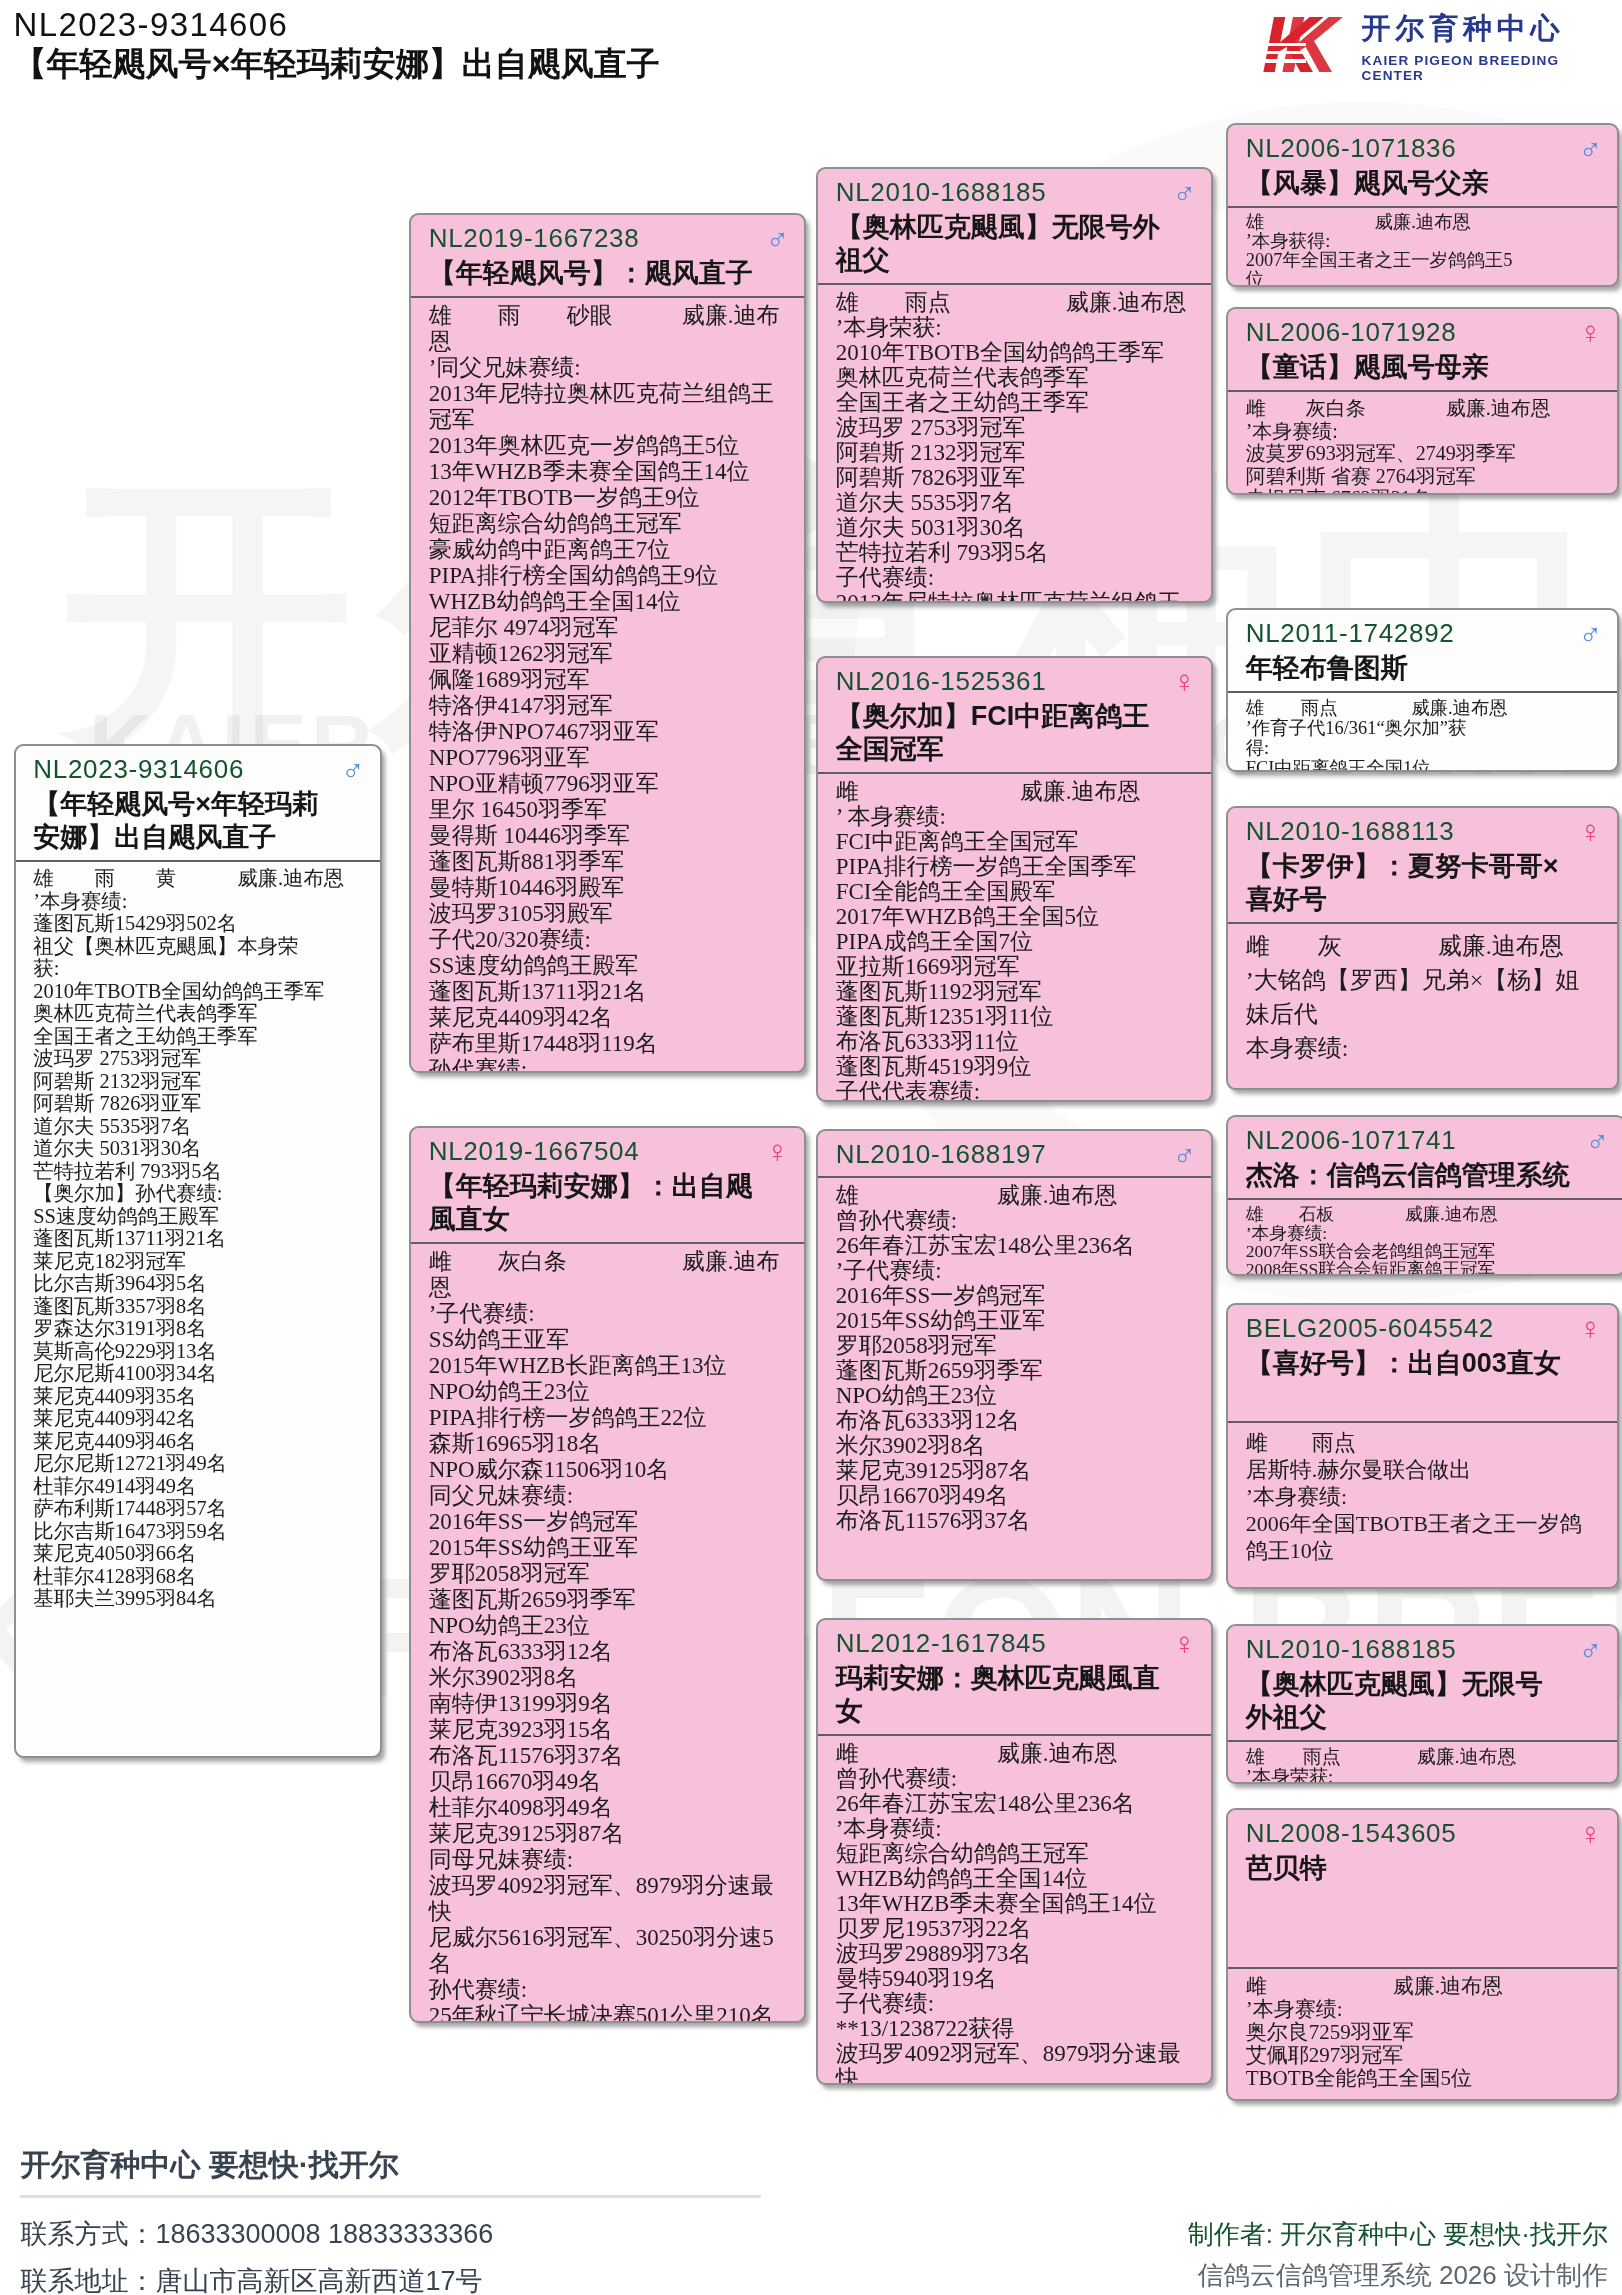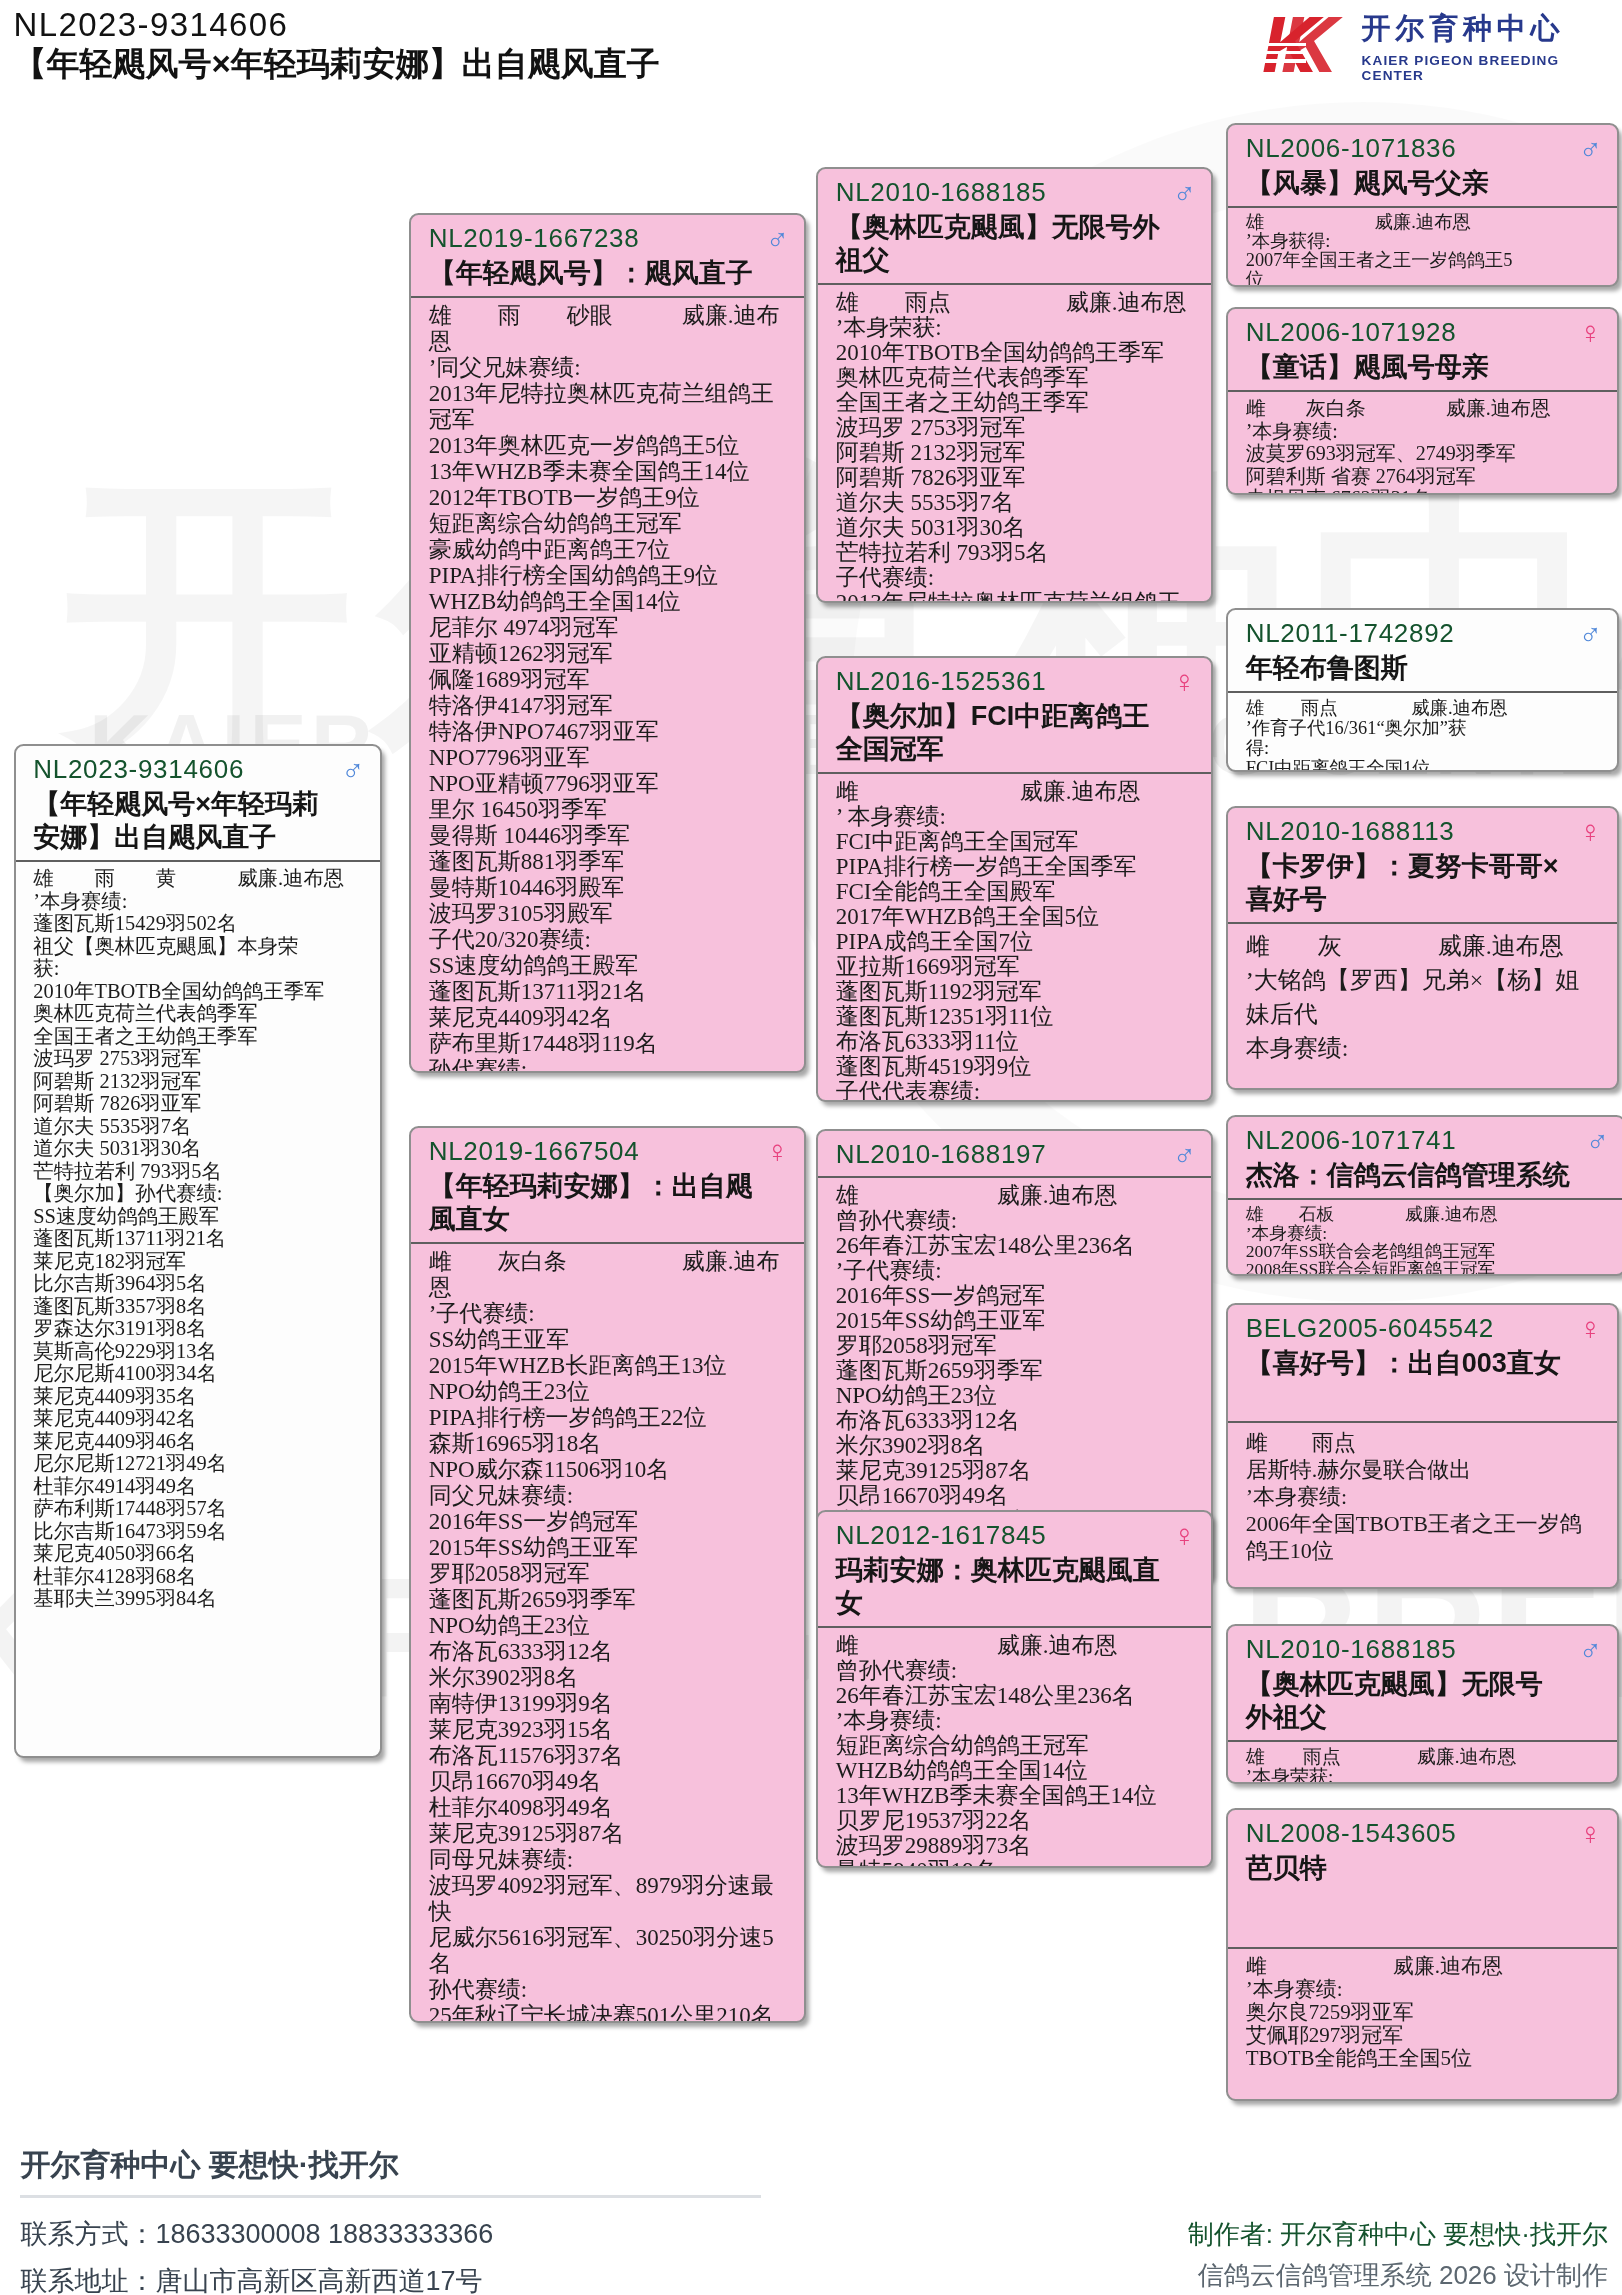--- a/index.html
+++ b/index.html
@@ -38,42 +38,42 @@
   .card-title{font-size:27px;font-weight:700;color:#161616;margin-top:3px;line-height:1.22}
   .card-body{border-top:2px solid #5f5f5f;padding:5.5px 13.6px 5.5px 17.7px;color:#1c1c1c;
     font-family:"Liberation Serif","DejaVu Serif",serif;white-space:pre-line;word-break:break-all}
   
   #c0{left:13.6px;top:744px;width:368px;height:1014px;background:#fdfdfd}
   #c1{left:409px;top:213px;width:397px;height:860px}
   #c2{left:409px;top:1126px;width:397px;height:897px}
   #c3{left:816px;top:167px;width:397px;height:436px}
   #c4{left:816px;top:656px;width:397px;height:446px}
   #c5{left:816px;top:1129px;width:397px;height:452px}
-  #c6{left:816px;top:1510px;width:397px;height:358px}
+  #c6{left:816px;top:1618px;width:397px;height:467px}
   #c7{left:1226px;top:123px;width:393px;height:164px}
   #c8{left:1226px;top:307px;width:393px;height:188px}
   #c9{left:1226px;top:608px;width:393px;height:164px;background:#fdfdfd}
   #c10{left:1226px;top:806px;width:393px;height:284px}
   #c11{left:1226px;top:1115px;width:400px;height:161px}
   #c12{left:1226px;top:1303px;width:393px;height:286px}
   #c13{left:1226px;top:1624px;width:393px;height:160px}
   #c14{left:1226px;top:1808px;width:393px;height:293px}
   #c0 .card-body{font-size:20.4px;line-height:22.5px}
   #c1 .card-body,#c2 .card-body{font-size:23px;line-height:26px}
   #c3 .card-body,#c4 .card-body,#c5 .card-body,#c6 .card-body{font-size:23px;line-height:25px}
   #c7 .card-body{font-size:18.4px;line-height:19px}
   #c8 .card-body{font-size:20px;line-height:22.5px}
   #c9 .card-body{font-size:18.4px;line-height:20px}
   #c10 .card-body{font-size:24px;line-height:34px}
   #c11 .card-body{font-size:17.7px;line-height:18.4px}
   #c12 .card-body{font-size:22px;line-height:27px}
   #c12 .card-head{padding-bottom:41px}
   #c13 .card-body{font-size:19px;line-height:20.4px}
   #c14 .card-body{font-size:21px;line-height:23px}
-  #c14 .card-head{padding-bottom:62px}
+  #c14 .card-head{padding-bottom:82px}
   
   .footer-item{position:absolute;color:#38434f;z-index:2}
   #footer-brand{left:20.4px;top:2145px;font-size:30px;font-weight:700}
   #footer-hr{position:absolute;left:20.4px;top:2195px;width:741px;height:2.7px;background:#dcdfe3;z-index:2}
   #footer-contact{left:20.4px;top:2216px;font-size:27px}
   #footer-addr{left:20.4px;top:2263px;font-size:27px}
   #footer-maker{right:15px;top:2217px;font-size:26px;color:#14532d;text-align:right}
   #footer-sys{right:15px;top:2258px;font-size:26px;color:#5c6770;text-align:right}
 </style>
 </head>

